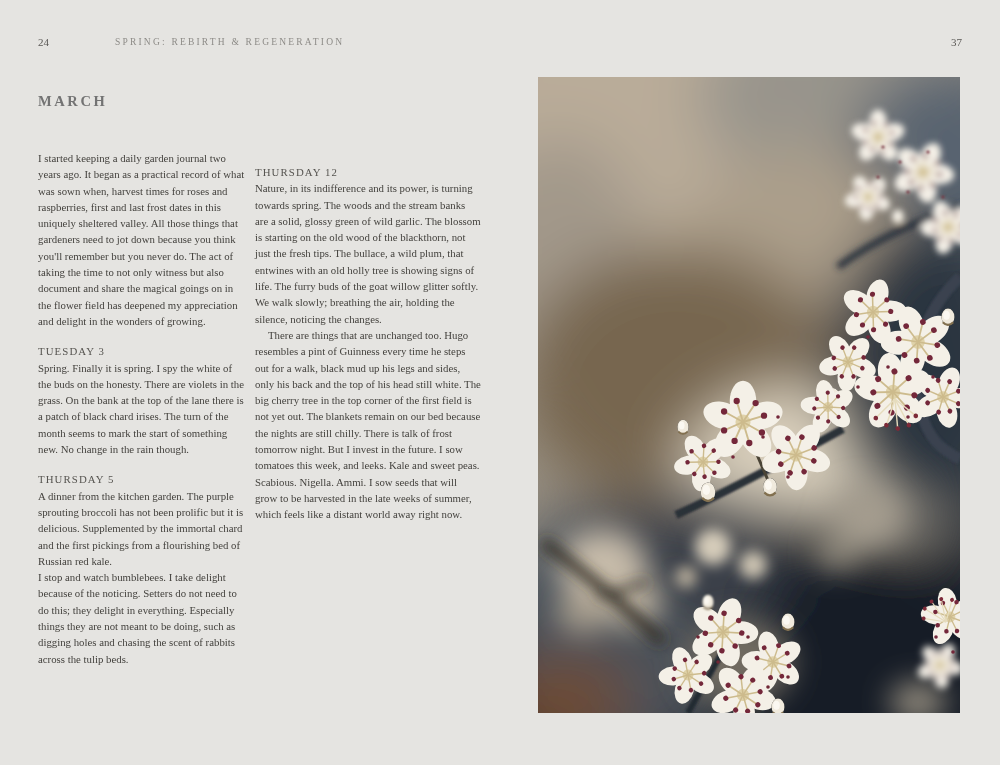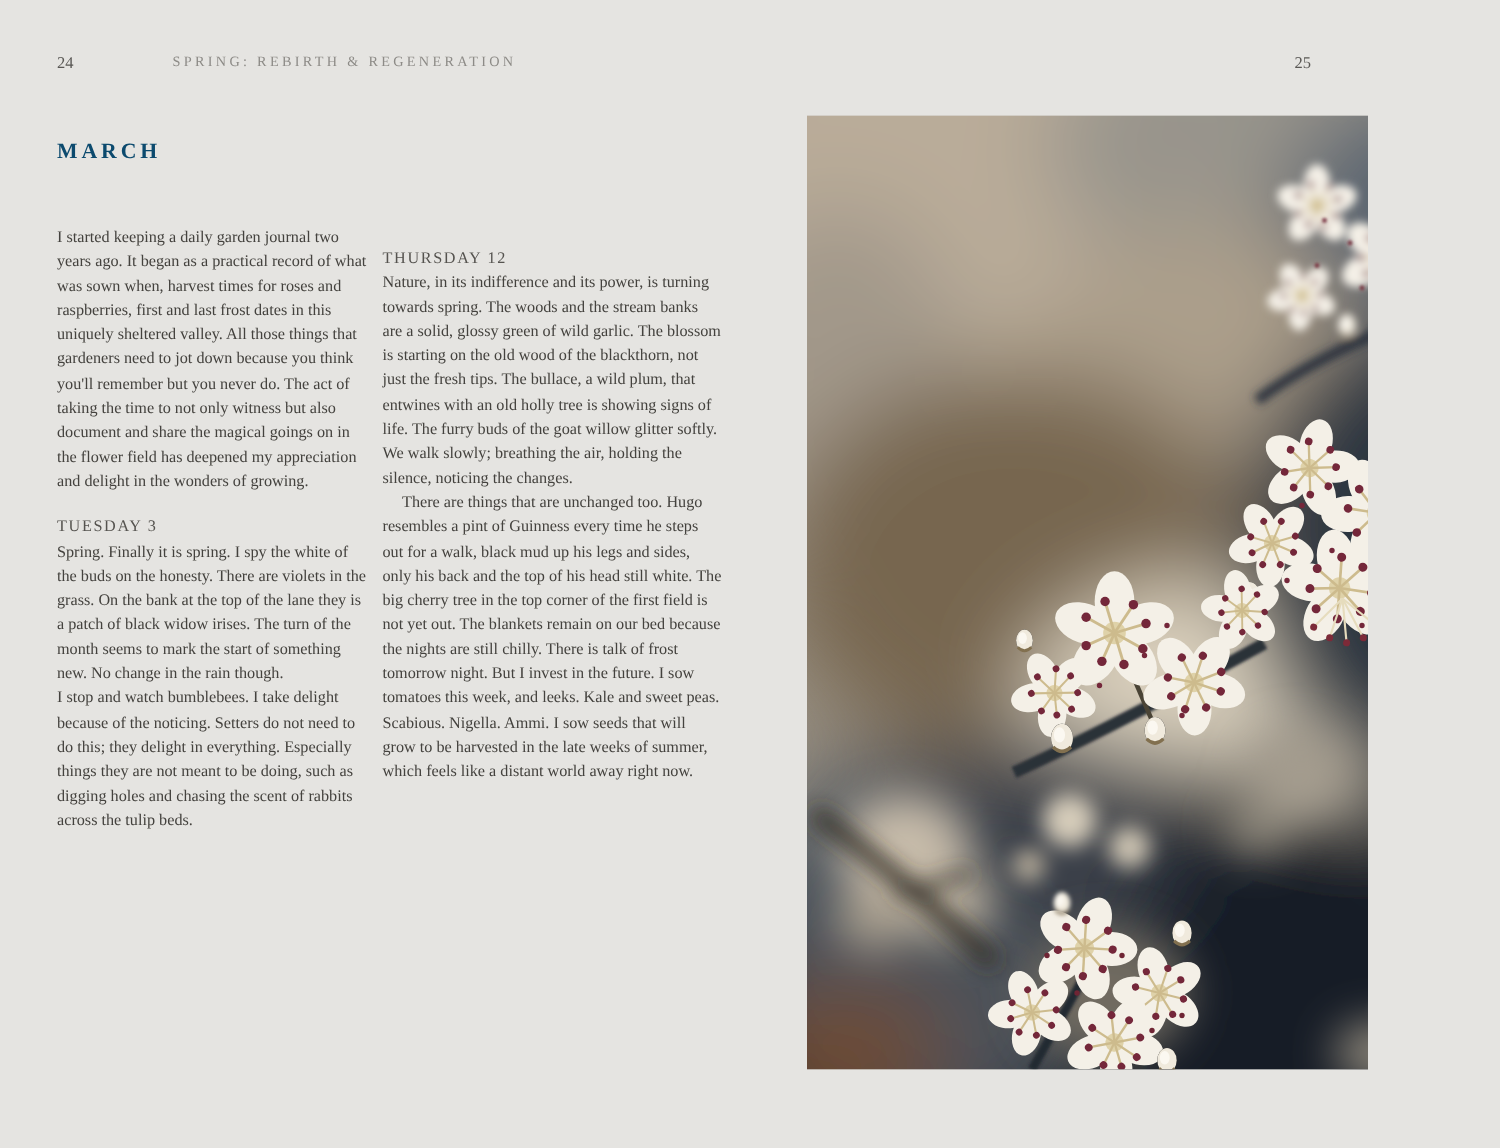--- a/index.html
+++ b/index.html
@@ -3,32 +3,32 @@
 <meta charset="utf-8">
 <style>
   html,body{margin:0;padding:0}
   body{
     width:1000px;height:765px;
     background:#e5e4e1;
     font-family:"Liberation Serif","DejaVu Serif",serif;
     color:#403e3a;
     overflow:hidden;
   }
-  .spread{position:relative;width:912px;height:765px;overflow:hidden}
+  .spread{position:relative;width:1000px;height:765px;overflow:hidden}
 
   .pagenum{position:absolute;top:36px;font-size:11px;color:#5a5855}
   .pagenum.left{left:38px}
   .pagenum.right{right:38px}
   .running{
     position:absolute;top:37px;left:115px;
     font-size:9.5px;letter-spacing:2.2px;color:#8d8b87;
   }
   .month{
     position:absolute;top:93px;left:38px;margin:0;
-    font-size:14.5px;font-weight:700;letter-spacing:2.6px;color:#0c4a6e;
+    font-size:14.5px;font-weight:700;letter-spacing:2.6px;color:#737373;
   }
 
   .col{position:absolute;top:150px;font-size:10.8px;line-height:16.3px;color:#44423e}
   .col1{left:38px;width:208px}
   .col2{left:255px;width:226px}
   .col h2{
     margin:0 0 5px 0;
     font-size:11.8px;font-weight:700;letter-spacing:1.5px;color:#34322e;
   }
   .entry h3{
@@ -45,32 +45,36 @@
   }
   .photo svg{display:block;width:100%;height:100%}
 </style>
 </head>
 <body>
 
 <div class="spread">
 
   <span class="pagenum left">24</span>
   <span class="running">SPRING: REBIRTH &amp; REGENERATION</span>
-  <span class="pagenum right">25</span>
+  <span class="pagenum right">37</span>
 
   <h1 class="month">MARCH</h1>
 
   <section class="col col1">
     <p>I started keeping a daily garden journal two years ago. It began as a practical record of what was sown when, harvest times for roses and raspberries, first and last frost dates in this uniquely sheltered valley. All those things that gardeners need to jot down because you think you'll remember but you never do. The act of taking the time to not only witness but also document and share the magical goings on in the flower field has deepened my appreciation and delight in the wonders of growing.</p>
 
     <div class="entry">
       <h3>TUESDAY 3</h3>
-      <p>Spring. Finally it is spring. I spy the white of the buds on the honesty. There are violets in the grass. On the bank at the top of the lane they is a patch of black widow irises. The turn of the month seems to mark the start of something new. No change in the rain though.</p>
-    </div>
-
+      <p>Spring. Finally it is spring. I spy the white of the buds on the honesty. There are violets in the grass. On the bank at the top of the lane there is a patch of black chard irises. The turn of the month seems to mark the start of something new. No change in the rain though.</p>
+    </div>
+
+    <div class="entry">
+      <h3>THURSDAY 5</h3>
+      <p>A dinner from the kitchen garden. The purple sprouting broccoli has not been prolific but it is delicious. Supplemented by the immortal chard and the first pickings from a flourishing bed of Russian red kale.</p>
+    </div>
 
     <div class="entry">
       <p>I stop and watch bumblebees. I take delight because of the noticing. Setters do not need to do this; they delight in everything. Especially things they are not meant to be doing, such as digging holes and chasing the scent of rabbits across the tulip beds.</p>
     </div>
   </section>
 
   <section class="col col2">
     <div class="entry" style="margin-top:0">
     </div>
 

